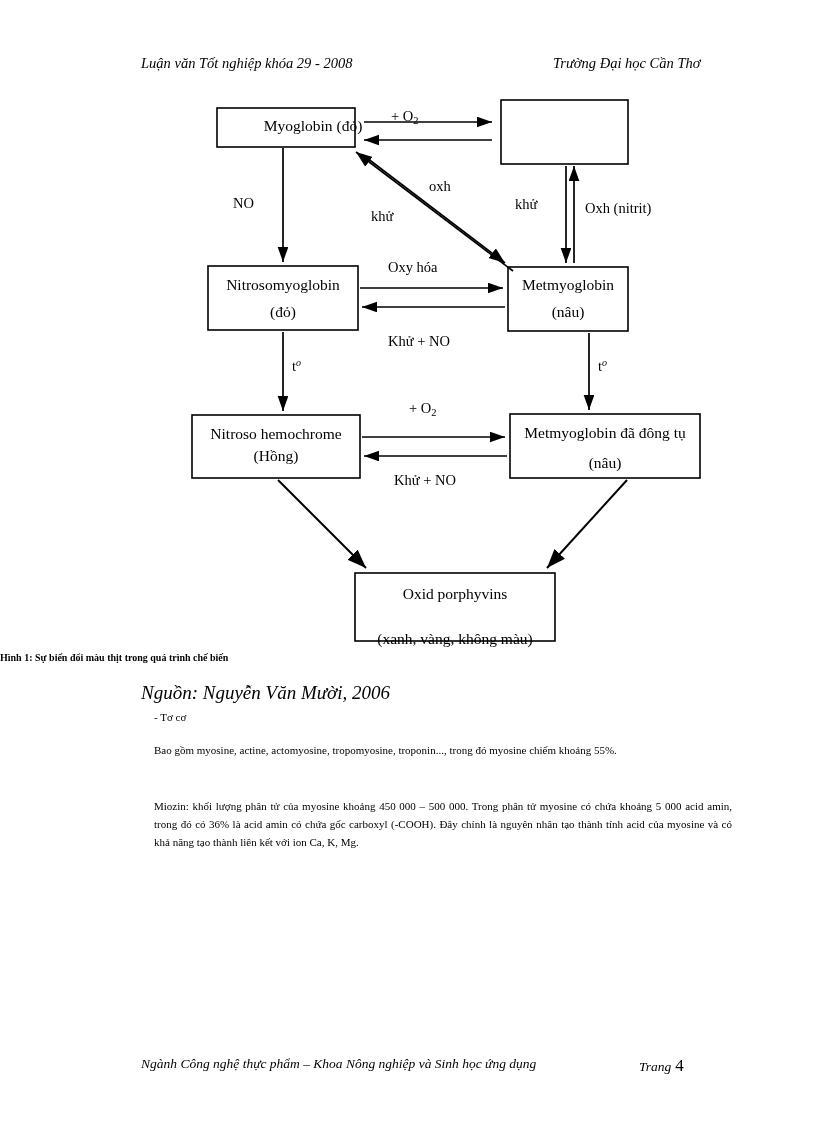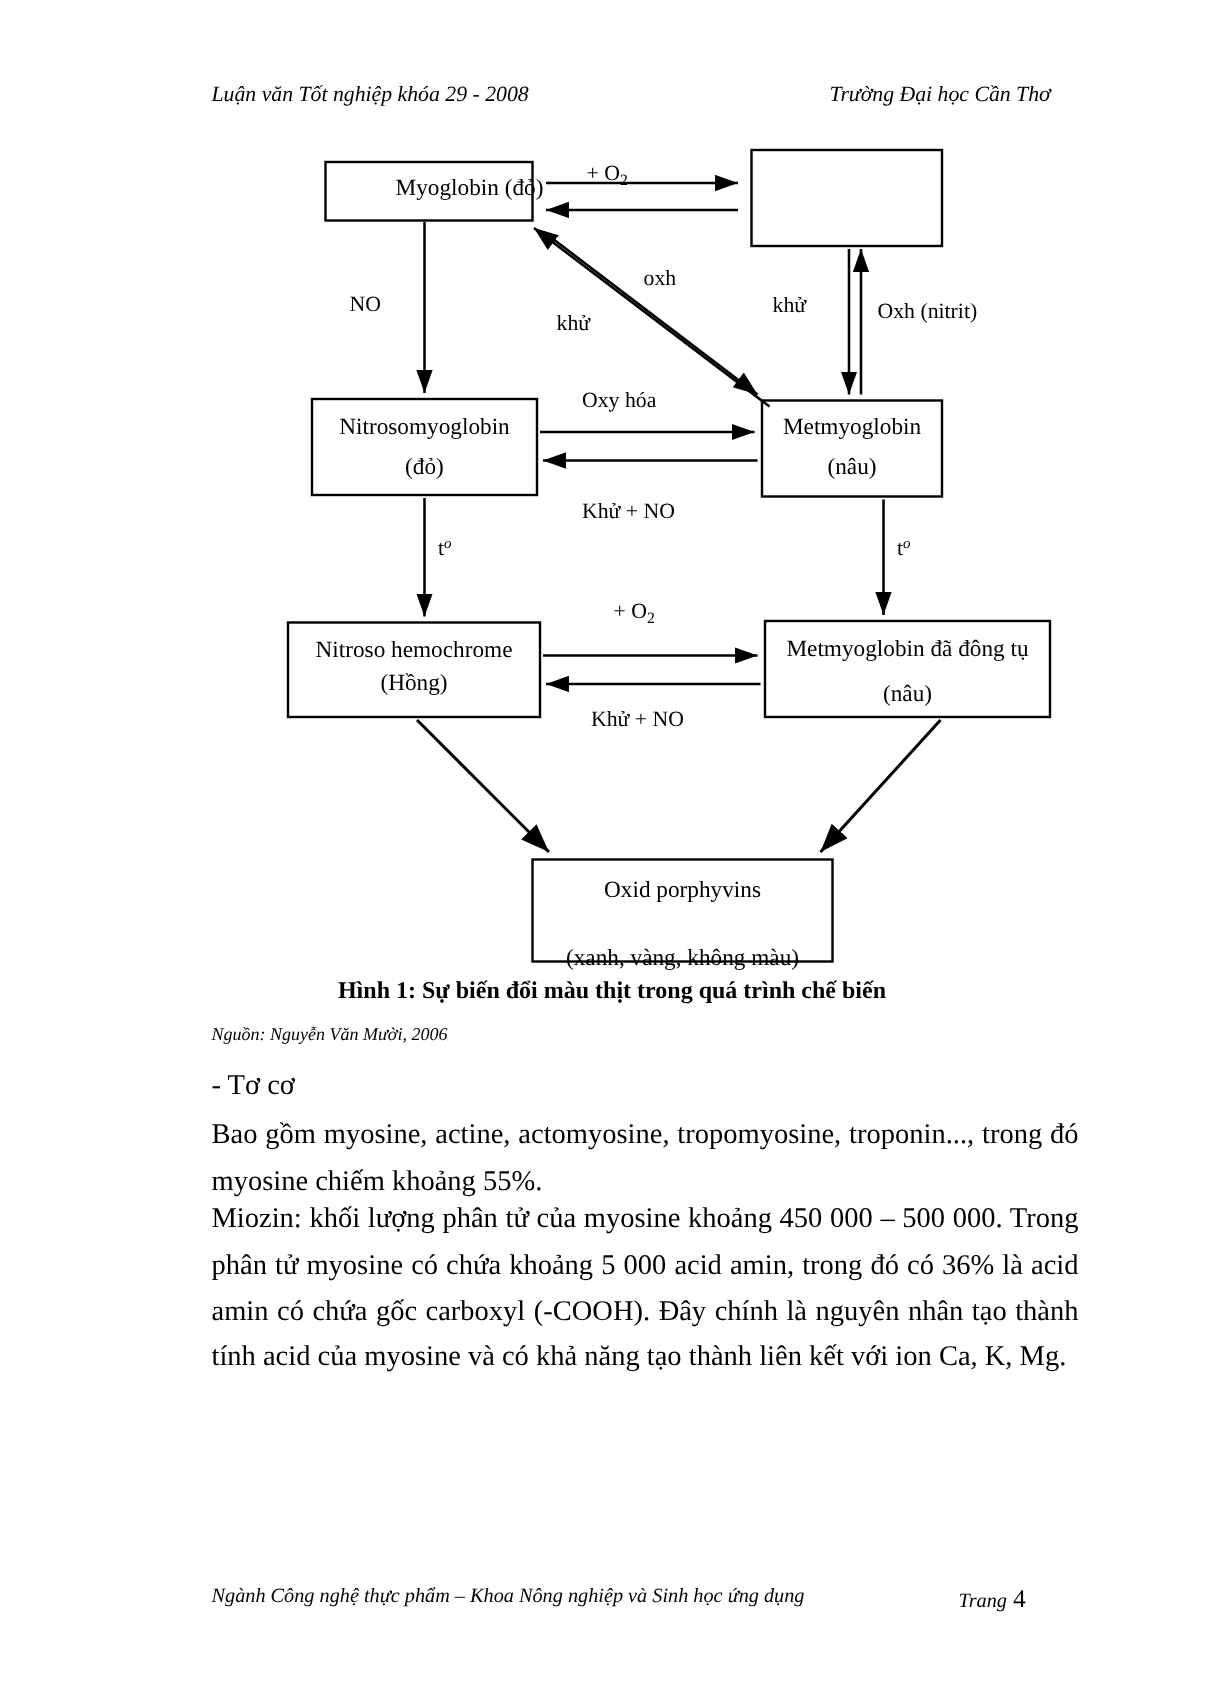--- a/index.html
+++ b/index.html
@@ -83,37 +83,37 @@
     top: -5px;
     font-style: italic;
   }
 
   
   .caption {
     position: absolute;
     top: 652px;
     left: 0;
     width: 816px;
-    text-align: center;
+    text-align: left;
     font-weight: bold;
-    font-size: 16px;
+    font-size: 10px;
   }
   .source {
     position: absolute;
     top: 682px;
     left: 141px;
     font-style: italic;
-    font-size: 12px;
+    font-size: 19px;
   }
 
   .para {
     position: absolute;
-    left: 141px;
+    left: 154px;
     width: 578px;
-    font-size: 19px;
+    font-size: 11px;
     line-height: 1.62;
     text-align: justify;
   }
   .para.nojustify { text-align: left; }
 </style>
 </head>
 <body>
 
 <div id="page">
 

